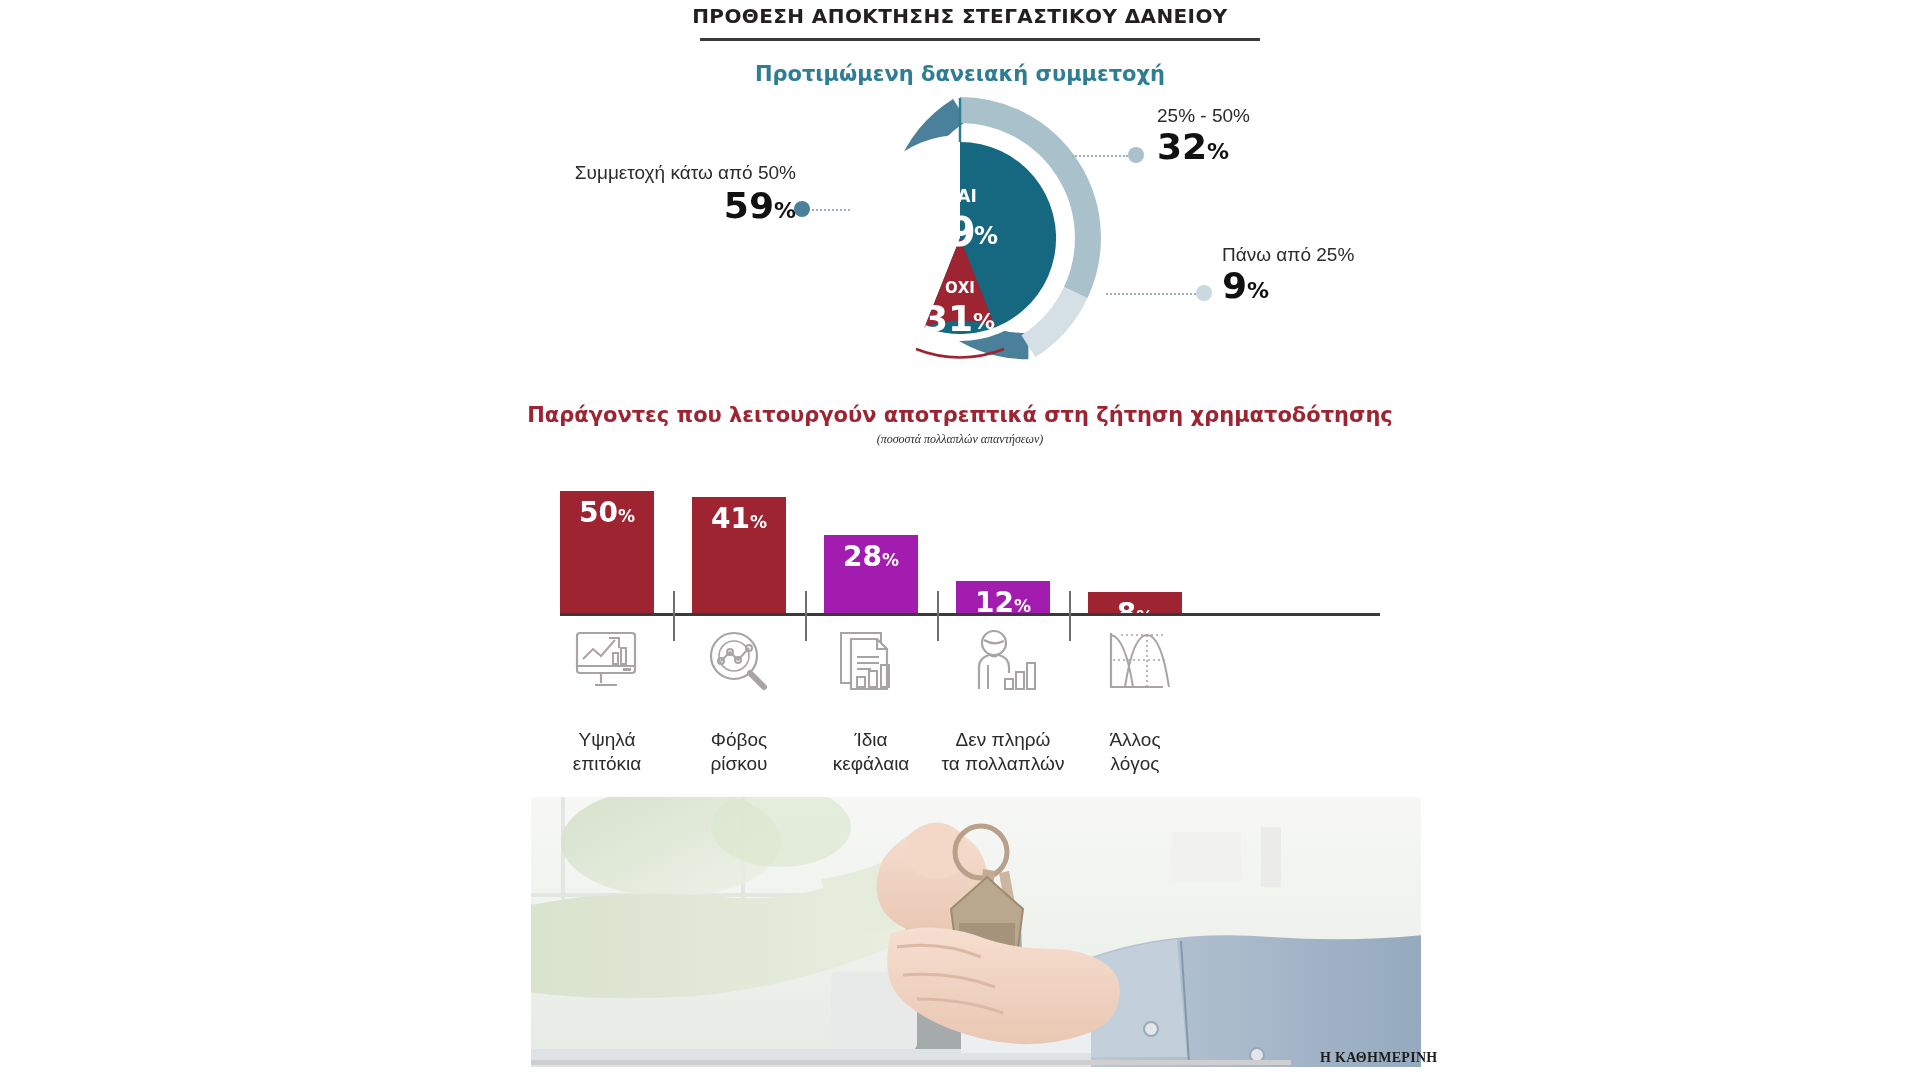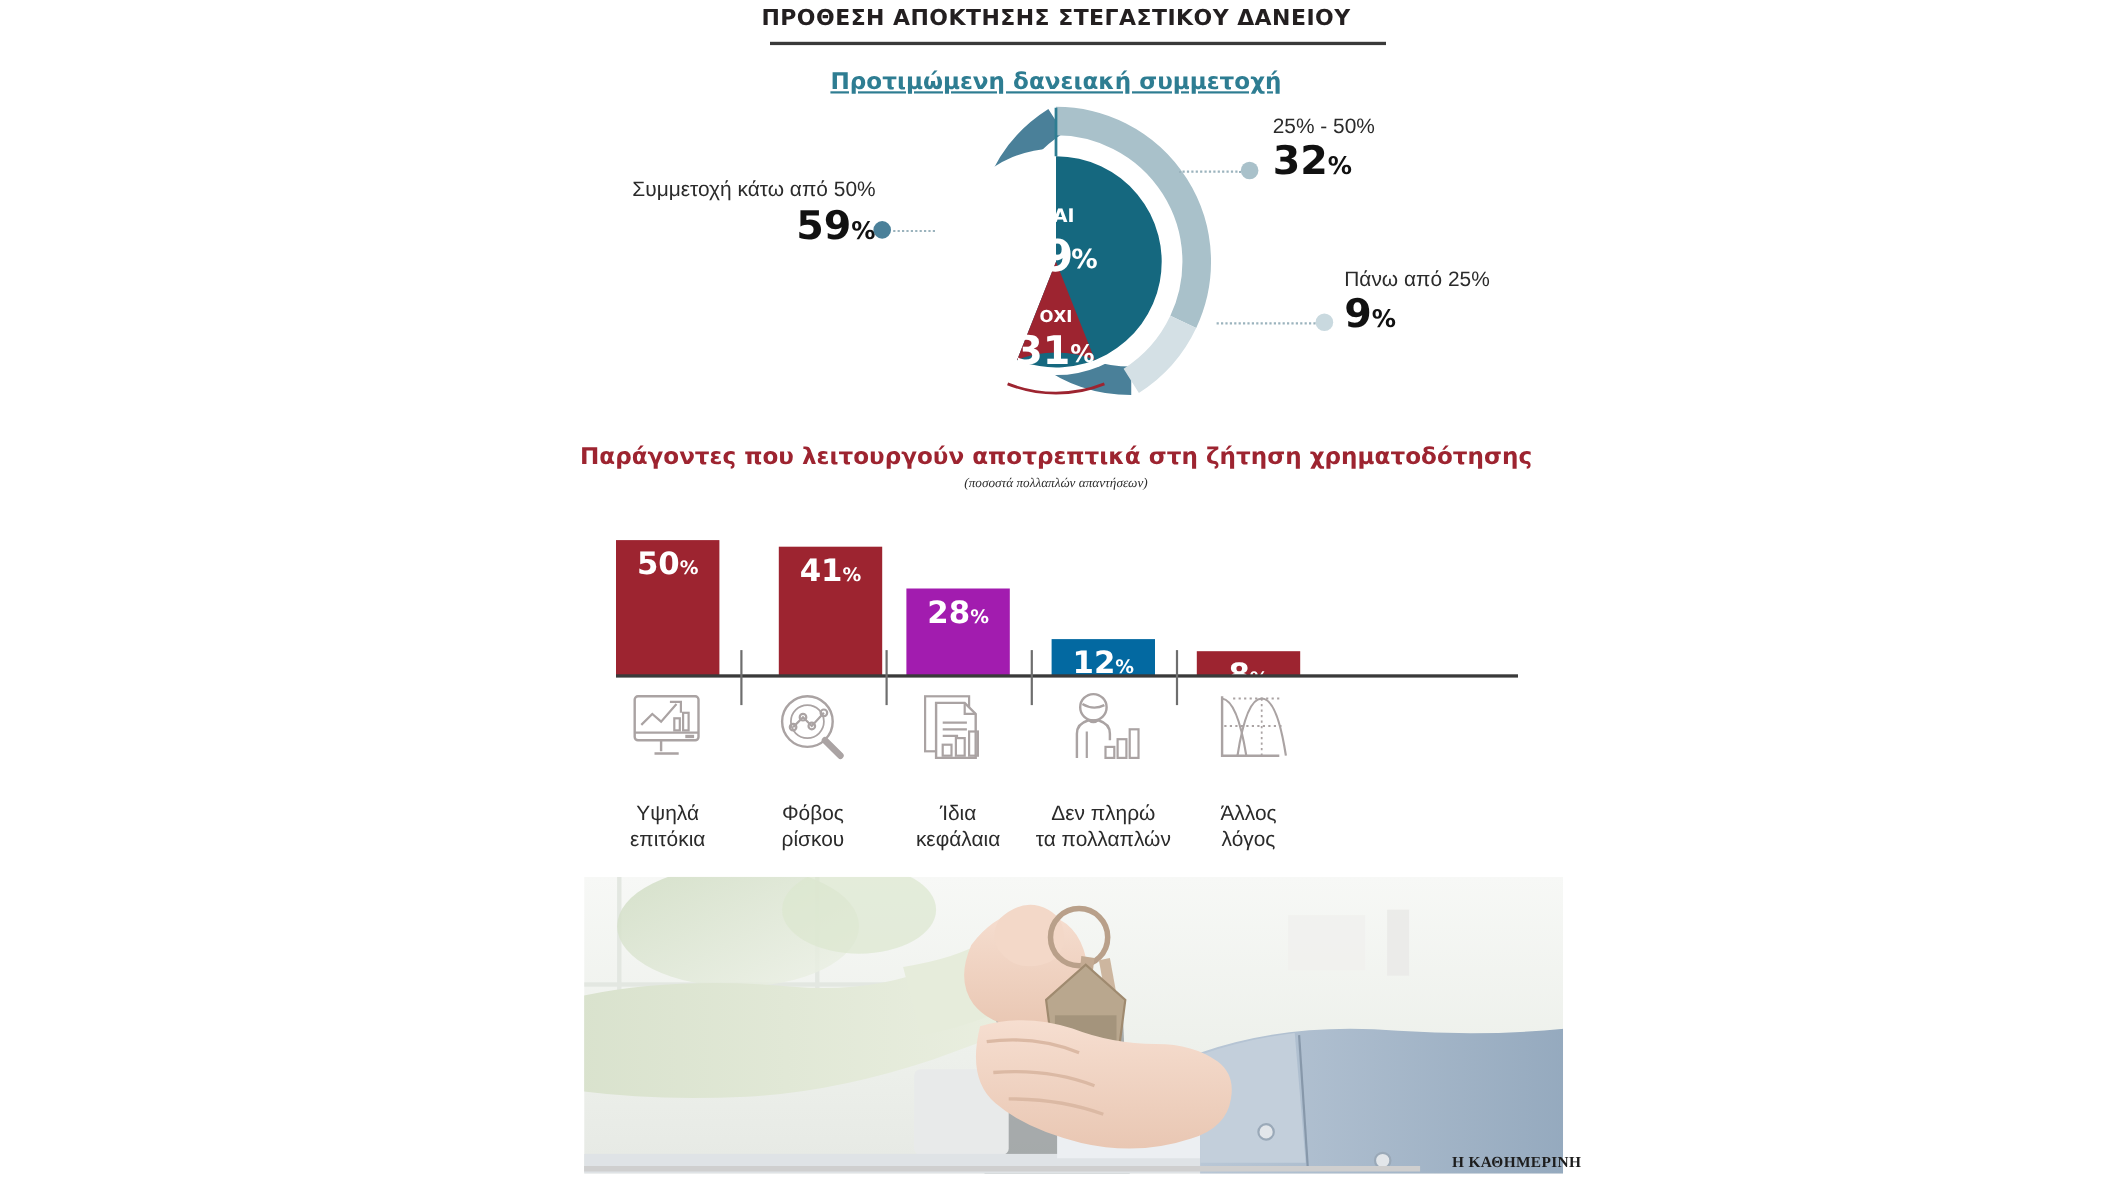--- a/index.html
+++ b/index.html
@@ -22,21 +22,21 @@
   .title-rule {
     position:absolute; left:700px; top:38px; width:560px; height:3px;
     background:#3a3a3a;
   }
 
   
   .donut-heading {
     position:absolute; left:0; top:62px; width:1920px;
     text-align:center; color:#2e7d92;
     font-family:"DejaVu Sans", sans-serif;
-    font-weight:700; font-size:21px;text-decoration:underline;
+    font-weight:700; font-size:21px;
   }
   #donut-svg { position:absolute; left:790px; top:88px; }
 
   
   .callout { position:absolute; }
   .callout .cap {
     font-family:"Liberation Sans", sans-serif;
     font-size:19px; color:#2b2b2b; white-space:nowrap; line-height:1.1;
   }
   .callout .val {
@@ -179,32 +179,32 @@
 
   <div class="bars-heading">Παράγοντες που λειτουργούν αποτρεπτικά στη ζήτηση χρηματοδότησης</div>
   <div class="bars-sub">(ποσοστά πολλαπλών απαντήσεων)</div>
 
   <div id="bars">
       <div class="bar-col" style="left: 0px; height: 144px;">
         <div class="bar" style="height: 124px; background: rgb(157, 36, 48);">
           <div class="bar-val"><span>50</span><span class="pc">%</span></div>
         </div>
       </div>
-      <div class="bar-col" style="left: 148px; height: 96px;">
+      <div class="bar-col" style="left: 132px; height: 96px;">
         <div class="bar" style="height: 118px; background: rgb(157, 36, 48);">
           <div class="bar-val"><span>41</span><span class="pc">%</span></div>
         </div>
       </div>
       <div class="bar-col" style="left: 264px; height: 80px;">
         <div class="bar" style="height: 80px; background: #a21caf;">
           <div class="bar-val"><span>28</span><span class="pc">%</span></div>
         </div>
       </div>
       <div class="bar-col" style="left: 396px; height: 34px;">
-        <div class="bar" style="height: 34px; background: #0369a1;">
+        <div class="bar" style="height: 34px; background: #a21caf;">
           <div class="bar-val"><span>12</span><span class="pc">%</span></div>
         </div>
       </div>
       <div class="bar-col" style="left: 528px; height: 23px;">
         <div class="bar" style="height: 23px; background: rgb(157, 36, 48);">
           <div class="bar-val"><span>8</span><span class="pc">%</span></div>
         </div>
       </div>
     </div>
   <div class="axis"></div>

